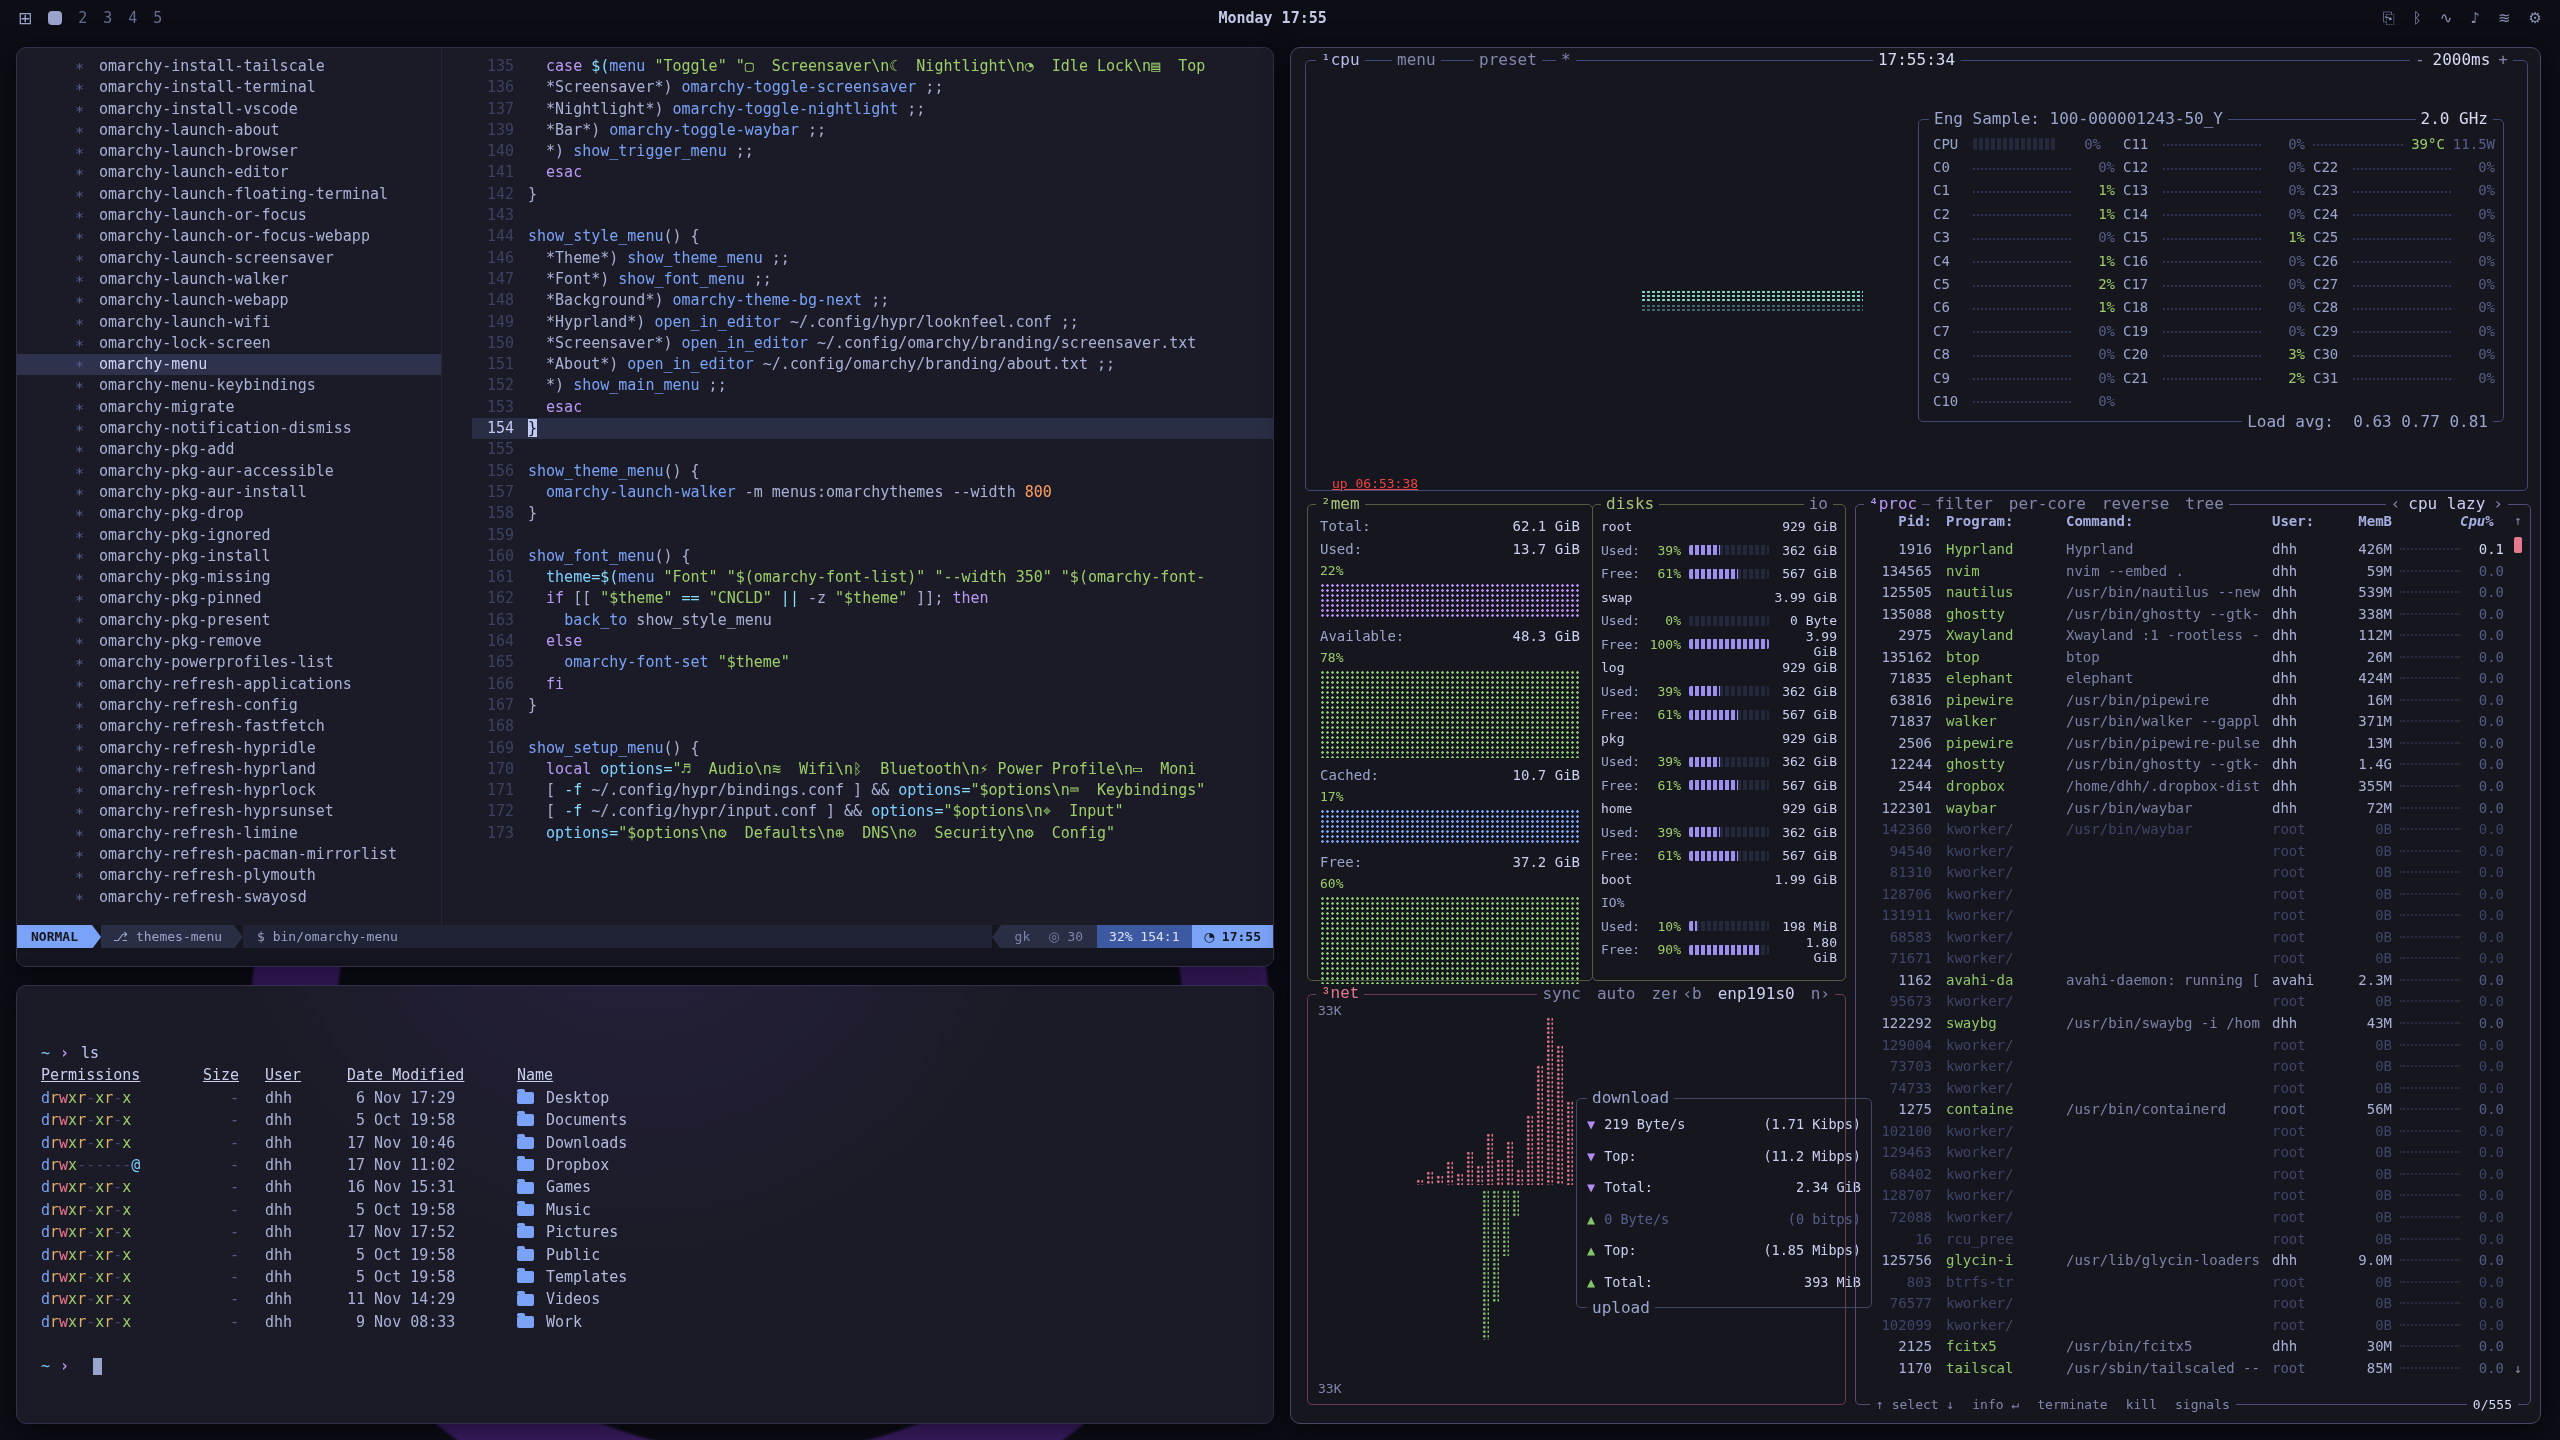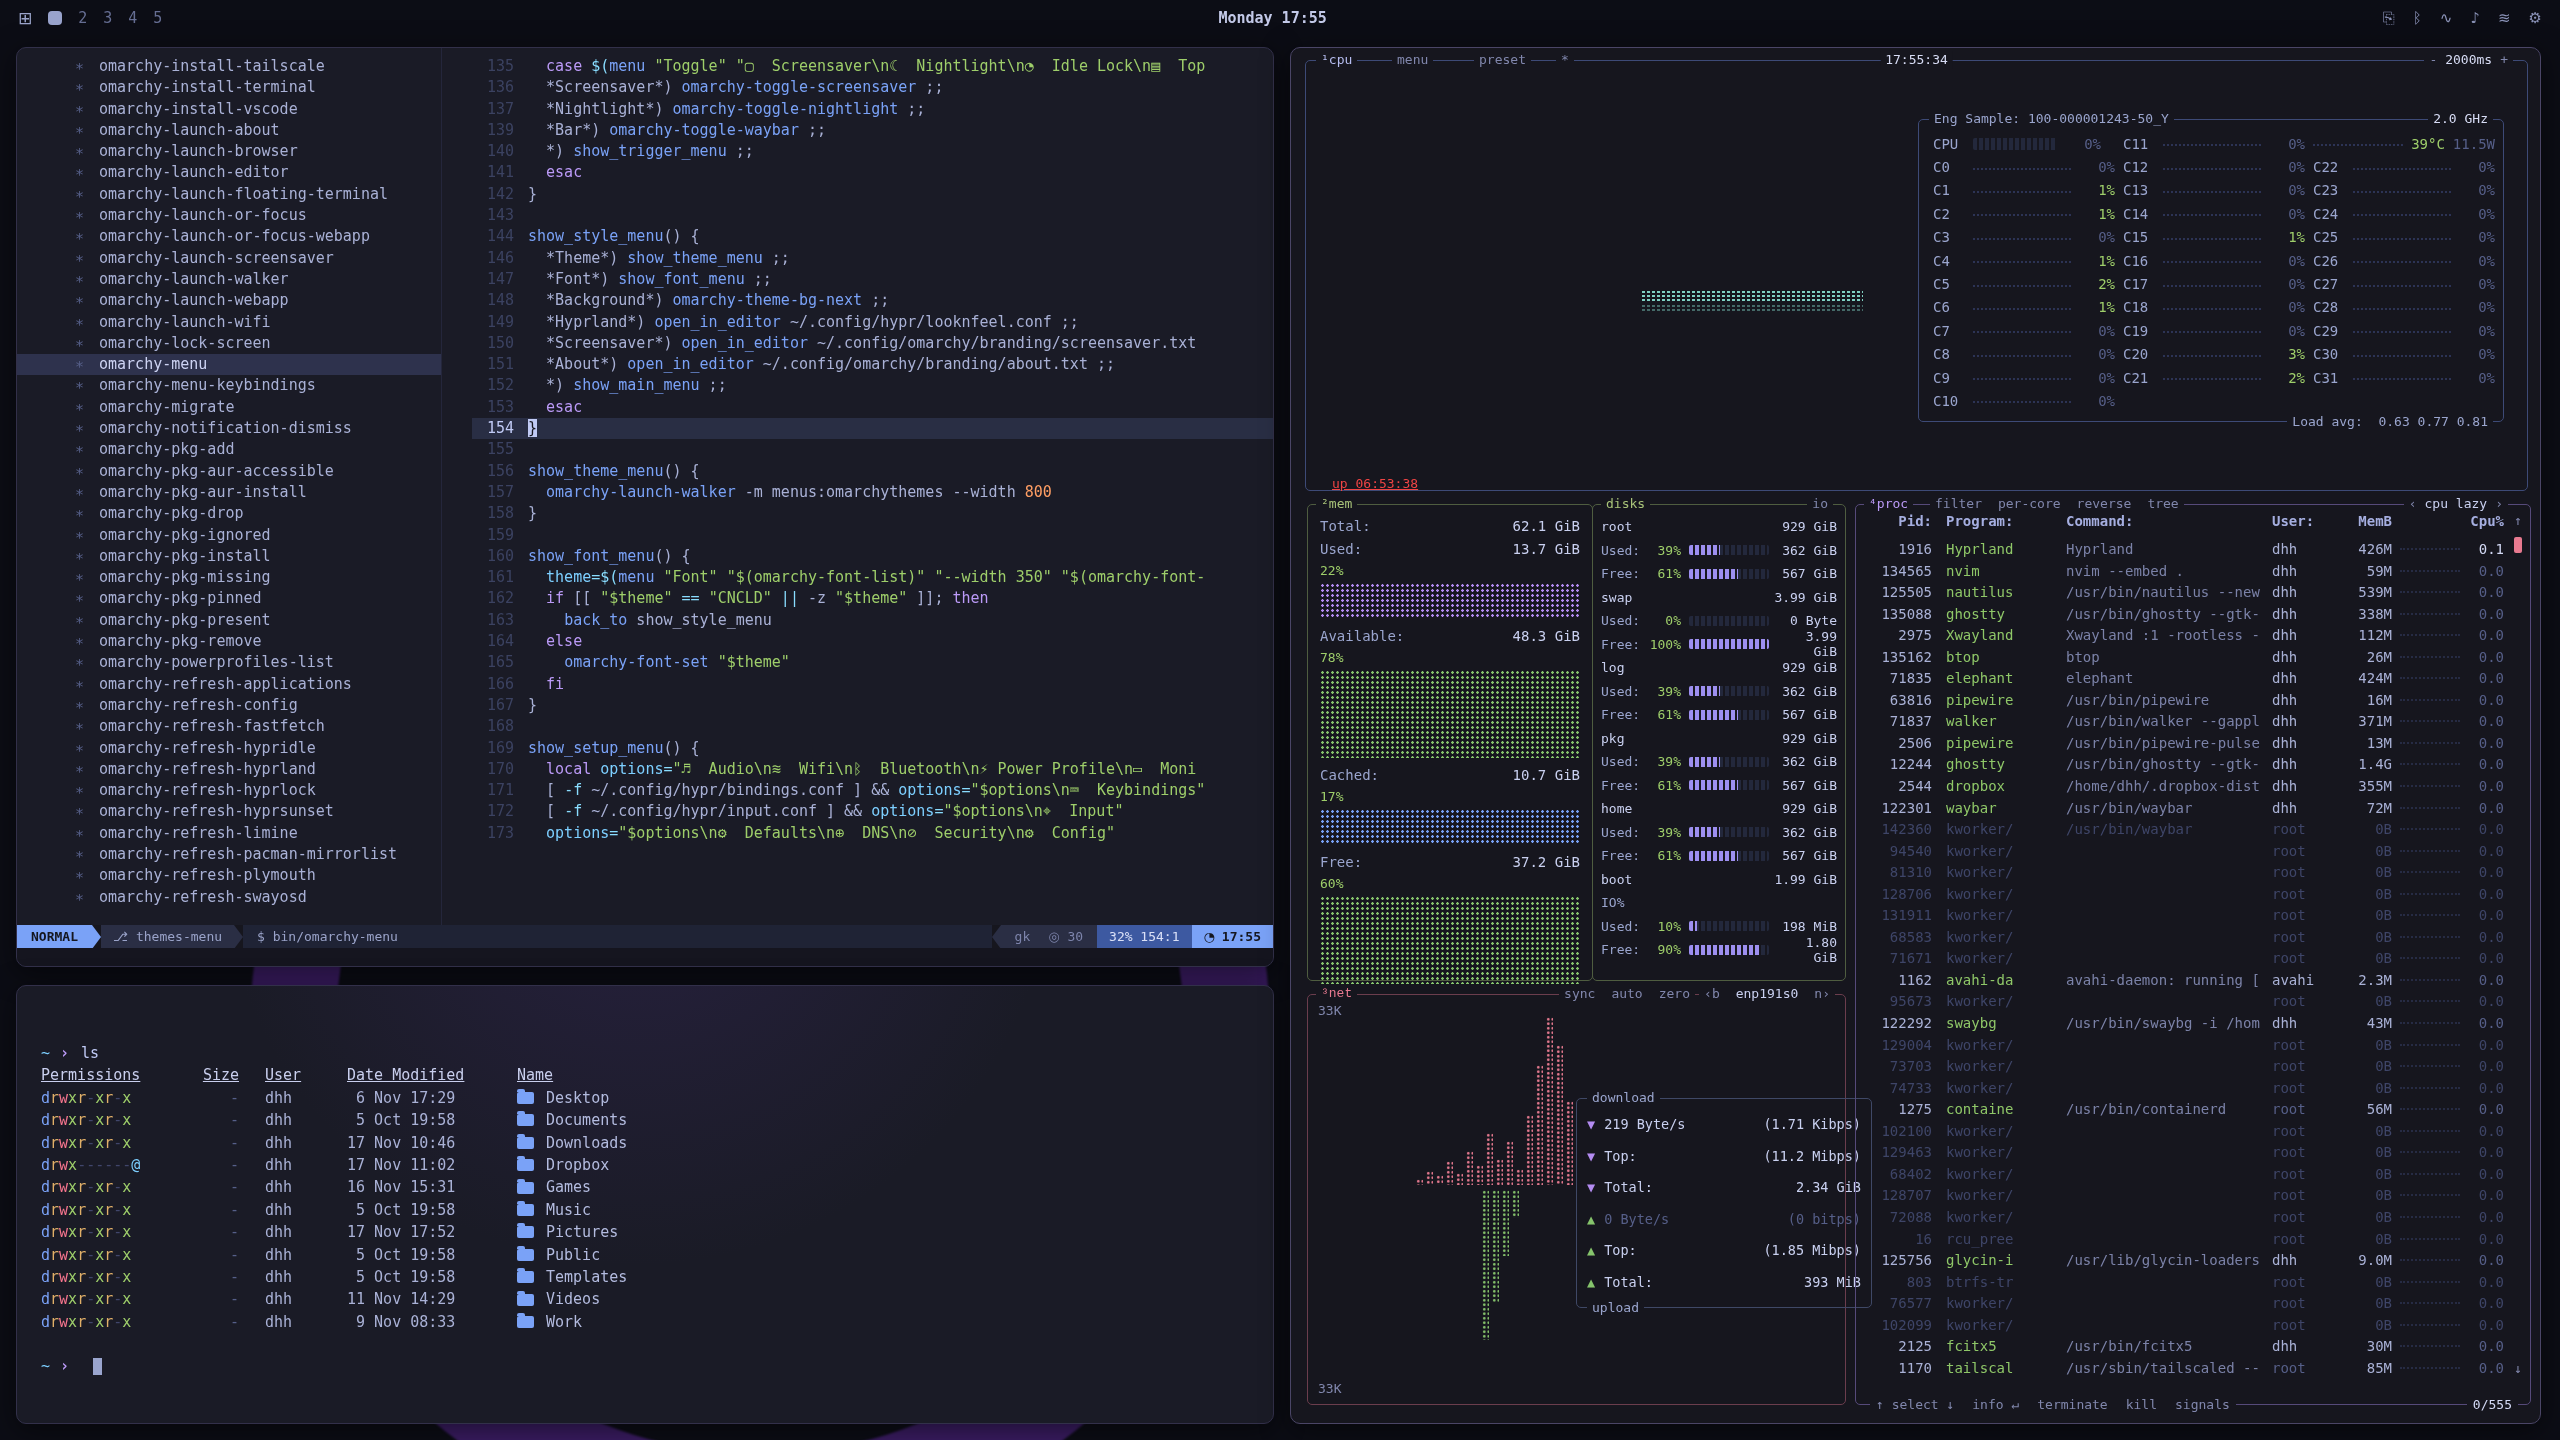--- a/index.html
+++ b/index.html
@@ -72,21 +72,21 @@
   
   .bx{position:absolute;border:1px solid;border-radius:5px;}
   #cpu-box{left:14px;top:12px;width:1223px;height:431px;border-color:#3d4a77;}
   #cores-box{left:627px;top:71px;width:586px;height:303px;border-color:#3d4a77;}
   #mem-box{left:16px;top:456px;width:286px;height:477px;border-color:#4f5d40;}
   #disks-box{left:301px;top:456px;width:254px;height:477px;border-color:#4f5d40;}
   #net-box{left:16px;top:946px;width:539px;height:411px;border-color:#6b3d4d;}
   #net-stats-box{left:285px;top:1050px;width:296px;height:210px;border-color:#3f4866;}
   #proc-box{left:564px;top:456px;width:676px;height:901px;border-color:#564a7a;}
   .bx-tag{position:absolute;top:-10px;height:18px;line-height:18px;background:#16161e;padding:0 5px;
-          font-size:13px;white-space:pre;}
+          font-size:16px;white-space:pre;}
   .bx-tag.bottom{top:auto;bottom:-10px;}
   .t-cpu{color:#b6bdf0;}.t-mem,.t-disks{color:#a8c379;}.t-net{color:#e87a90;}.t-proc{color:#bb9af7;}
   .chip{color:#8187ad;cursor:pointer;}
   .cpu-time{left:50%;transform:translateX(-50%);color:#d7dcf5;}
   .cpu-interval{right:14px;display:flex;gap:8px;color:#8187ad;}
   .cpu-interval b{color:#d7dcf5;font-weight:normal;}
   .cpu-model{color:#9aa5ce;}
   .cpu-freq{right:10px;left:auto;color:#d7dcf5;}
   .cpu-load{right:10px;left:auto;color:#9aa5ce;}
   .cpu-up{position:absolute;left:26px;top:415px;font-size:13px;color:#ef4444;text-decoration:underline;}
@@ -135,21 +135,21 @@
   .net-stats{position:absolute;inset:12px 10px 12px 10px;display:flex;flex-direction:column;justify-content:space-between;}
   .nrow{display:flex;align-items:center;font-size:13.5px;height:26px;}
   .arrow{margin-right:9px;}
   .arrow.down{color:#b48cf2;}.arrow.up{color:#86c46c;}
   .nleft{color:#c9d0f0;}.nright{margin-left:auto;color:#c9d0f0;}
   .nrow.ndim .nleft,.nrow.ndim .nright{color:#565f89;}
   
   .proc-header{position:absolute;left:10px;right:26px;top:8px;height:24px;display:flex;font-size:14px;
      color:#a5aee0;font-weight:bold;}
   .ph-pid{width:66px;text-align:right;}.ph-prog{width:134px;padding-left:14px;}.ph-cmd{flex:1;}
-  .ph-user{width:64px;}.ph-mem{width:56px;text-align:right;}.ph-gap{width:68px;}.ph-cpu{width:44px;text-align:right;}
+  .ph-user{width:64px;}.ph-mem{width:56px;text-align:right;}.ph-gap{width:68px;}.ph-cpu{width:44px;font-style:italic;}
   .proc-rows{position:absolute;left:10px;right:26px;top:34px;bottom:26px;overflow:hidden;}
   .proc-row{display:flex;height:21.55px;line-height:21.55px;font-size:14px;cursor:pointer;}
   .ppid{width:66px;text-align:right;color:#a9b1d6;flex:none;}
   .pprog{width:134px;padding-left:14px;color:#8fc768;overflow:hidden;flex:none;}
   .pcmd{flex:1;color:#7b82a8;overflow:hidden;white-space:pre;}
   .puser{width:64px;color:#a9b1d6;flex:none;}.puser.root{color:#565f89;}
   .pmem{width:56px;text-align:right;color:#a9b1d6;flex:none;}
   .pleader{width:60px;border-bottom:2px dotted #262b44;height:11px;margin:0 4px 0 8px;flex:none;}
   .pcpu{width:40px;text-align:right;color:#565f89;flex:none;}.pcpu.hot{color:#d3d9f5;}
   .proc-row.dim span{color:#3e4568;}

